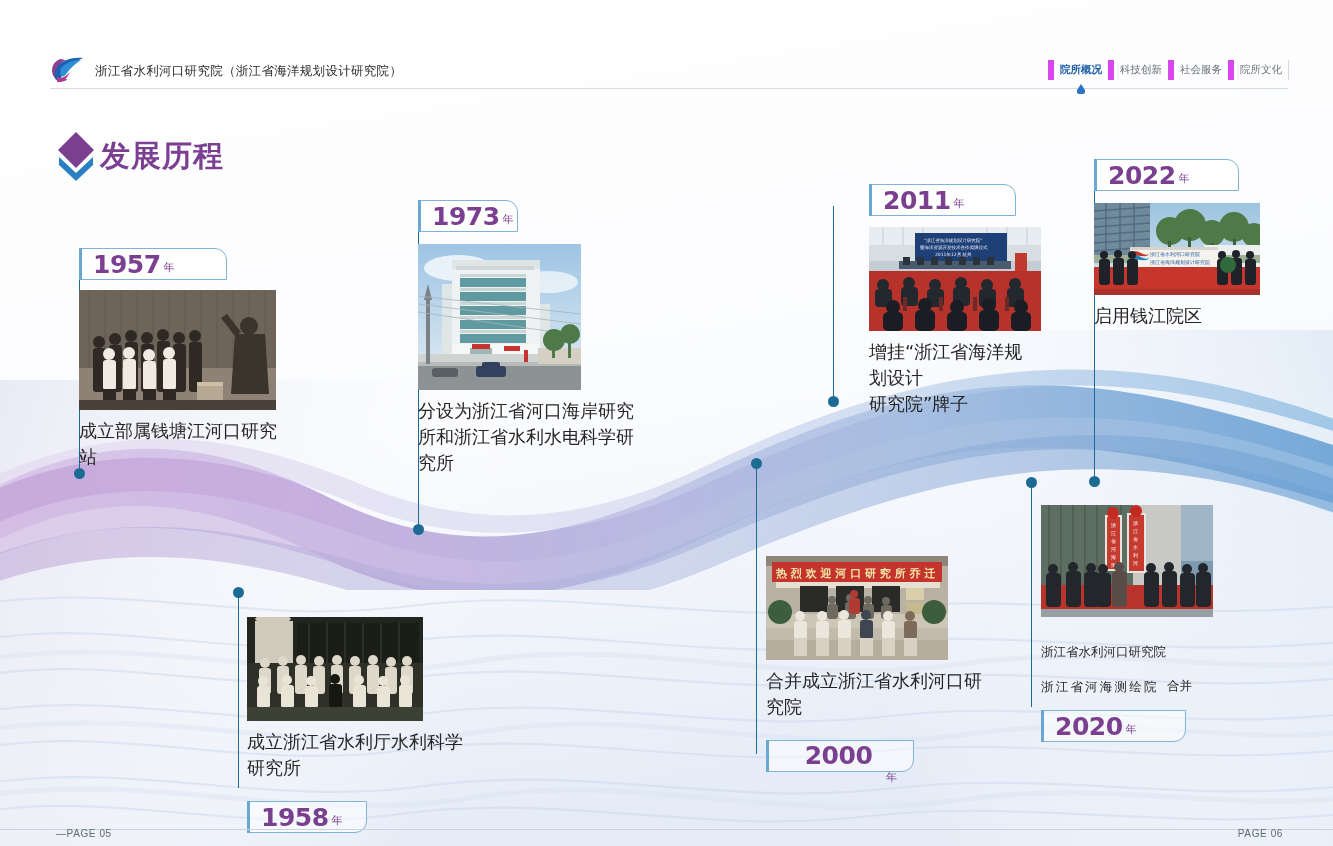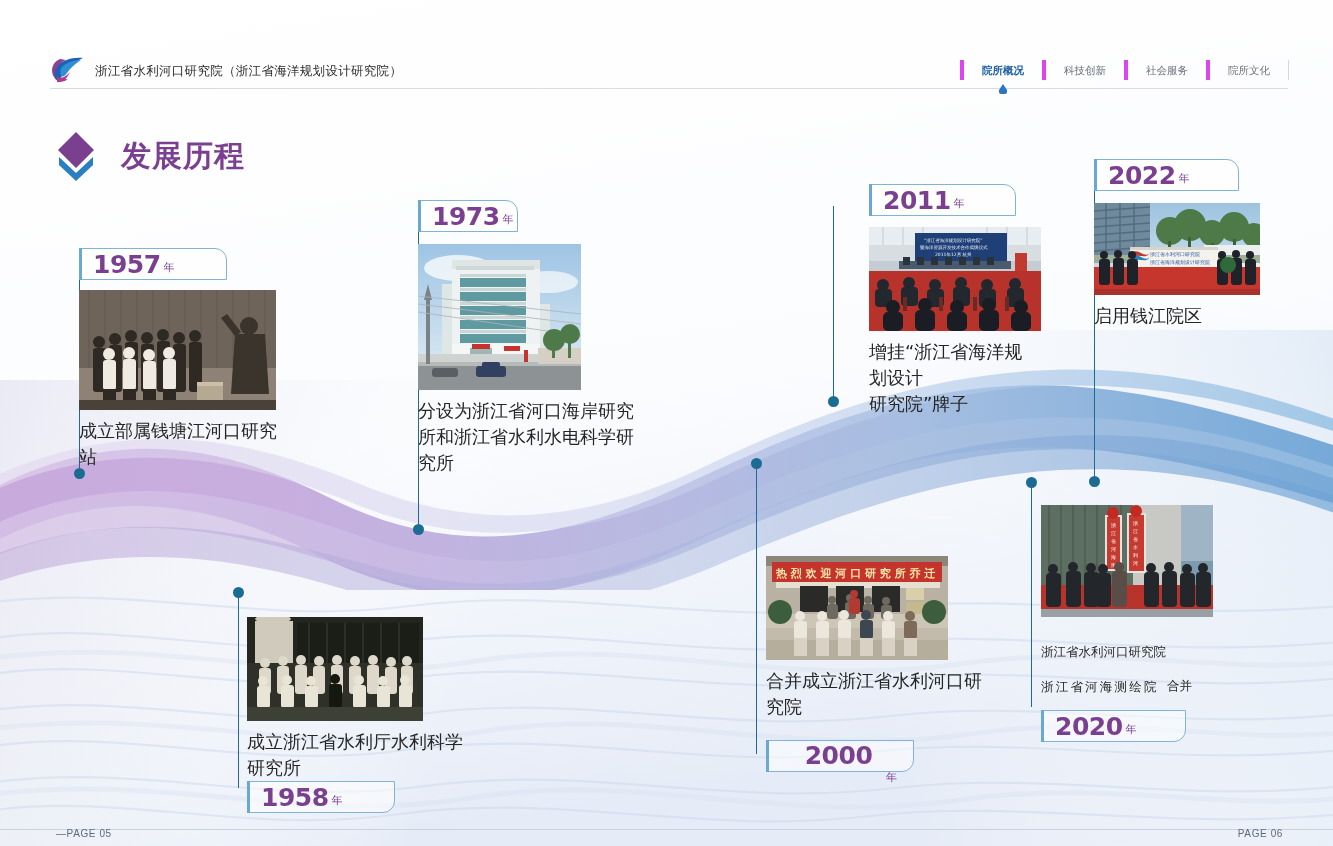--- a/index.html
+++ b/index.html
@@ -31,41 +31,41 @@
   }
   .header-rule{
     position:absolute; left:50px; top:88px; width:1238px; height:1px;
     background:#d8dde4;
   }
   .nav{
     position:absolute; right:44px; top:60px;
     display:flex; align-items:stretch; height:20px;
   }
   .nav-item{
-    font-size:10.5px; color:#6b717a; padding:0 18px;
-    border-left:4px solid #d946ef;
+    font-size:10.5px; color:#6b717a; padding:0 6px;
+    border-left:6px solid #d946ef;
     line-height:20px; white-space:nowrap; position:relative;
-    font-family:Liberation Sans, sans-serif;
+    font-family:Liberation Serif, serif;
   }
   .nav-item:last-child{ border-right:1px solid #d4d9e0; }
   .nav-item.active{ color:#1f5fa8; font-weight:bold; }
   .nav-caret{
     position:absolute; left:50%; margin-left:-4px; top:24px;
     width:0;height:0;border-left:4px solid transparent;border-right:4px solid transparent;
     border-bottom:6px solid #2d74c4;
   }
   .nav-caret:after{
     content:""; position:absolute; left:-4px; top:6px;
     width:8px; height:4px; background:#2d74c4; border-radius:0 0 2px 2px;
   }
 
   
   .section-title{
     position:absolute; left:55px; top:130px; z-index:40;
-    display:flex; align-items:center; gap:24px;
+    display:flex; align-items:center; gap:3px;
   }
   .title-badge{ width:42px; height:52px; display:block; }
   .title-text{
     font-size:30px; font-weight:bold; color:#7a3f90; letter-spacing:1px;
     font-family:"DejaVu Sans","Liberation Sans",sans-serif;
   }
 
   
   #ribbon{
     position:absolute; left:0; top:330px; width:1333px; height:260px; z-index:5;
@@ -368,21 +368,21 @@
           <rect x="106" y="68" width="13" height="23" rx="3"></rect>
         <circle cx="136" cy="64" r="5"></circle>
           <rect x="130" y="69" width="13" height="22" rx="3"></rect>
         <circle cx="158" cy="63" r="5"></circle>
           <rect x="152" y="68" width="13" height="23" rx="3"></rect>
       </g>
       <rect x="0" y="90" width="176" height="14" fill="#3d4034"></rect>
     </svg>
   </div>
   <div class="caption">成立浙江省水利厅水利科学研究所</div>
-  <div class="year-chip bottom" style="width:148px; ">
+  <div class="year-chip bottom" style="width:120px; margin-top:20px;">
     <span class="year-num">1958</span>
     <span class="year-suffix">年</span>
   </div>
 </div>
 <div class="stem" style="left:238px; top:596px; height:192px;"></div>
 <div class="dot" style="left:233px; top:587px;"></div>
 
 <div class="tl" style="left:418px; top:200px; width:220px;">
   <div class="year-chip top" style="width:100px;">
     <span class="year-num">1973</span>

